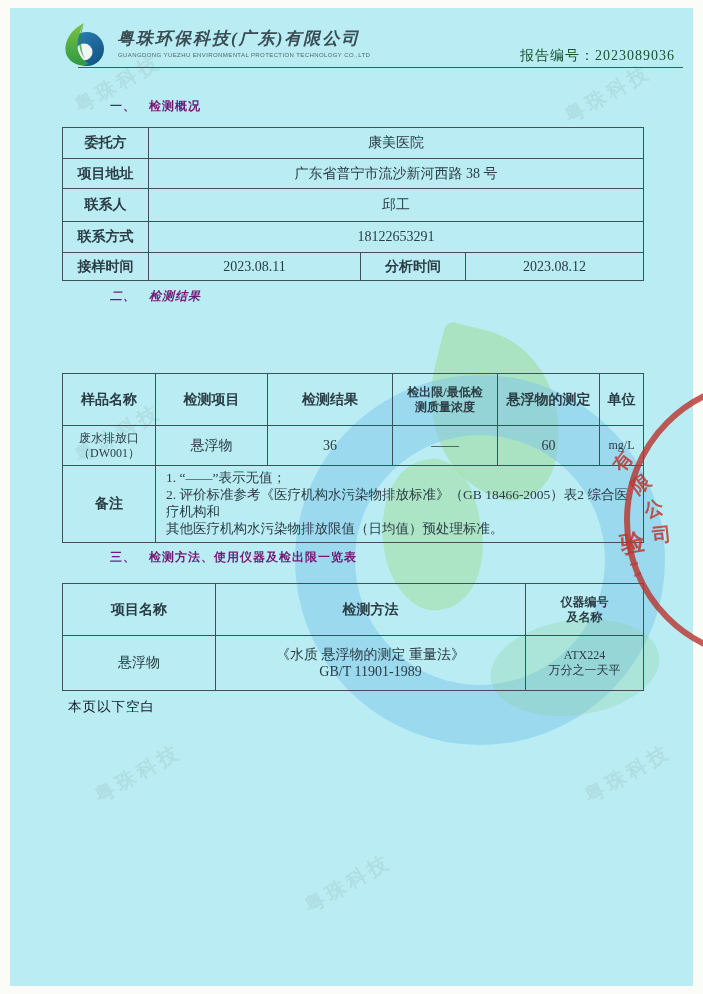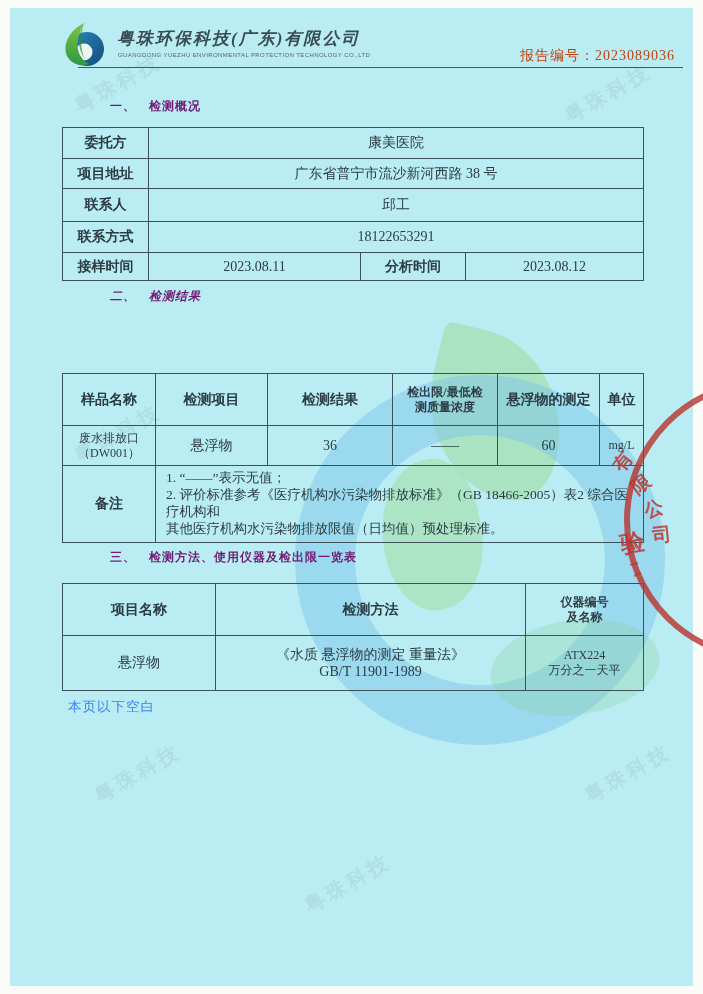--- a/index.html
+++ b/index.html
@@ -16,36 +16,36 @@
   .wm-leaf3{position:absolute;left:490px;top:620px;width:170px;height:95px;z-index:1;
             background:rgba(140,210,160,0.30);border-radius:50%;transform:rotate(-8deg);}
   .wm-text{position:absolute;z-index:1;font-size:20px;letter-spacing:4px;color:rgba(120,140,145,0.15);
            transform:rotate(-30deg);white-space:nowrap;font-weight:bold;}
   
   .hdr-logo{position:absolute;left:60px;top:22px;width:46px;height:46px;z-index:2;}
   .company-cn{position:absolute;left:117px;top:27px;z-index:2;font-size:17px;font-weight:700;
               font-style:italic;letter-spacing:2px;color:#3a4c54;}
   .company-en{position:absolute;left:118px;top:52px;z-index:2;font-size:6px;letter-spacing:0.4px;
               color:#55656c;font-family:"Liberation Sans",sans-serif;}
-  .report-no{position:absolute;right:28px;top:47px;z-index:2;font-size:14px;letter-spacing:1px;color:#c2410c;}
+  .report-no{position:absolute;right:28px;top:47px;z-index:2;font-size:14px;letter-spacing:1px;color:#14532d;}
   .hdr-rule{position:absolute;left:78px;top:67px;width:605px;height:0;border-top:1.6px solid #44565e;z-index:2;}
   
   .sec-title{position:absolute;left:78px;z-index:2;font-size:12px;font-weight:700;letter-spacing:1px;color:#701a75;margin-left:32px;}
   .tbl-caption{position:absolute;left:62px;width:581px;text-align:center;z-index:2;font-size:14px;
                letter-spacing:1px;color:#2b3c44;}
   
   table{position:absolute;left:62px;border-collapse:collapse;table-layout:fixed;z-index:2;background:transparent;border-radius:27px;}
   td{border:1px solid #3e5058;text-align:center;vertical-align:middle;font-size:14px;
      padding:1px 3px;color:#2b3c44;overflow:hidden;}
   td.lbl{font-weight:700;}
   td.hdrc{font-weight:700;}
   td .l2{display:block;line-height:1.25;}
   td.remark-body{text-align:left;font-size:13.5px;line-height:1.5;padding:4px 6px 4px 10px;font-weight:400;}
   td.small{font-size:12px;line-height:1.25;}
-  .blank-note{position:absolute;left:68px;top:698px;z-index:2;font-size:13.5px;letter-spacing:1px;color:#3b82f6;}
+  .blank-note{position:absolute;left:68px;top:698px;z-index:2;font-size:13.5px;letter-spacing:1px;color:#0f172a;}
   .footer{position:absolute;left:0;top:941px;width:703px;text-align:center;z-index:2;font-size:12.5px;
           letter-spacing:3px;color:#33444c;}
   
   .stamp{position:absolute;left:600px;top:425px;width:103px;height:205px;z-index:3;overflow:visible;}
   .stamp text{fill:rgba(190,55,48,0.85);font-family:"Liberation Serif","DejaVu Serif",serif;font-weight:700;}
 </style>
 </head>
 <body>
 
 <div class="page">

